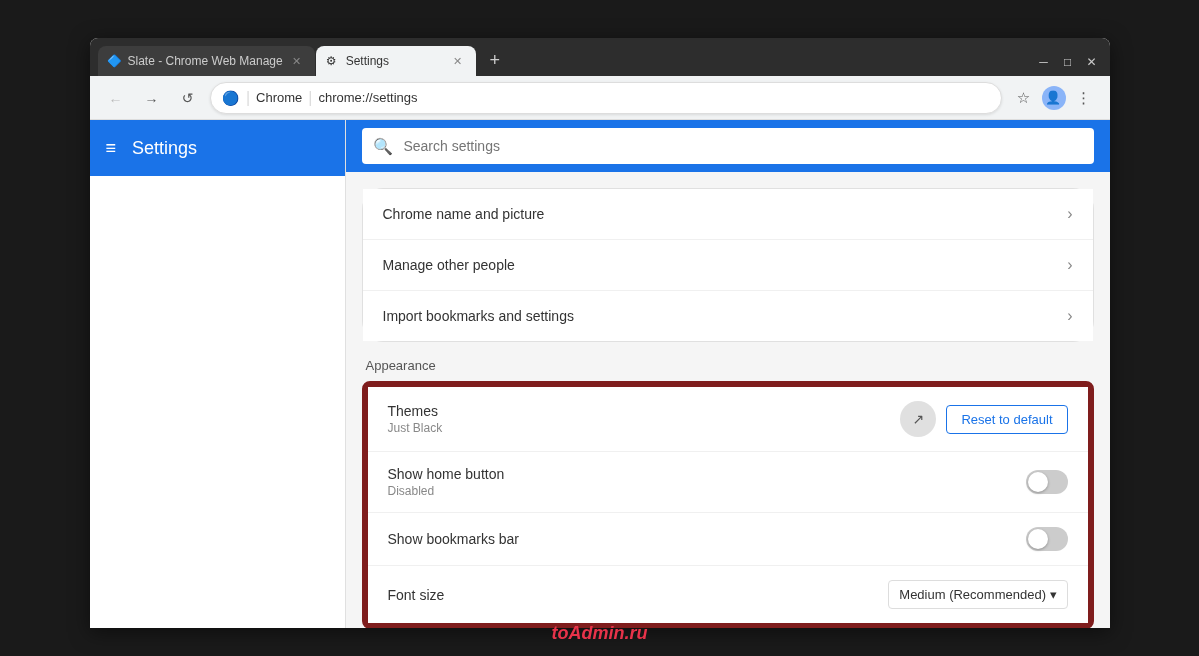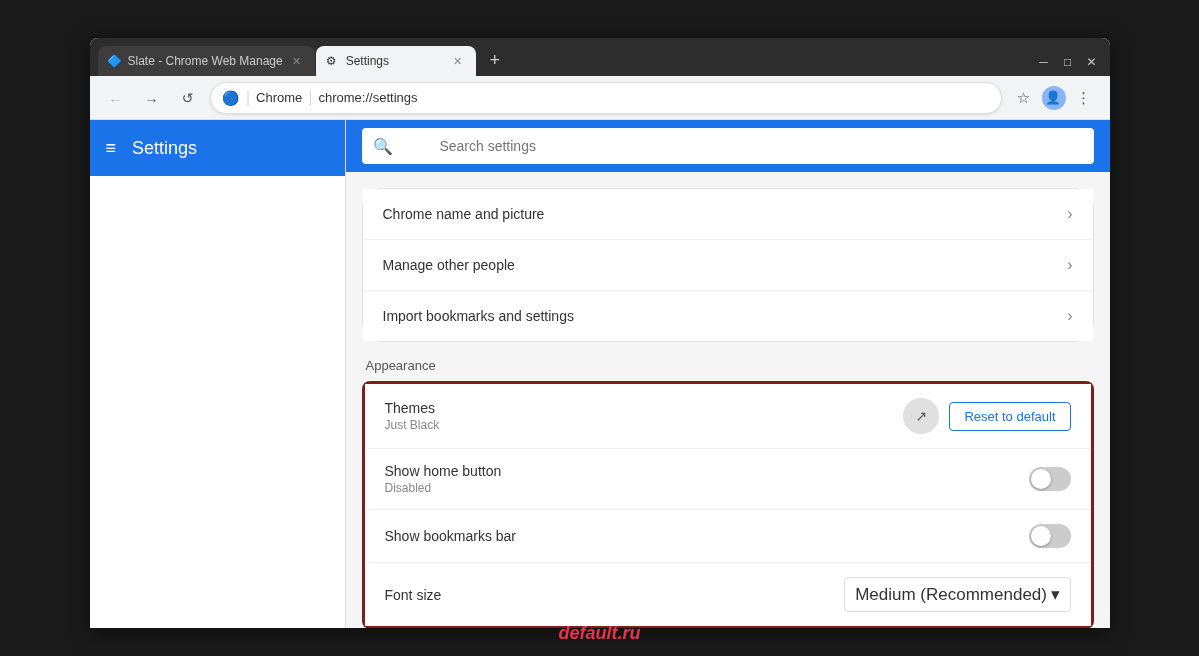--- a/index.html
+++ b/index.html
@@ -283,21 +283,20 @@
       font-size: 16px;
     }
 
     .search-input {
       border: none;
       outline: none;
       font-size: 14px;
       color: #555;
       width: 100%;
       background: transparent;
-      margin-left: 36px;
     }
 
     
     .settings-content {
       padding: 0;
     }
 
     
     .people-section {
       background: #fff;
@@ -335,21 +334,21 @@
       padding: 16px 20px 8px;
       font-size: 13px;
       color: #555;
       font-weight: 500;
       background: #f5f5f5;
     }
 
     
     .appearance-section {
       background: #fca5a5;
-      border: 3px solid #7f1d1d;
+      border: 6px solid #7f1d1d;
       border-radius: 8px;
       margin: 0;
     }
 
     .appearance-item {
       display: flex;
       align-items: center;
       padding: 14px 20px;
       border-bottom: 1px solid #f0f0f0;
       background: #fff;
@@ -431,21 +430,21 @@
 
     
     .font-size-select {
       display: flex;
       align-items: center;
       gap: 4px;
       border: 1px solid #ddd;
       border-radius: 4px;
       padding: 6px 10px;
       cursor: pointer;
-      font-size: 17px;
+      font-size: 13px;
       color: #333;
       background: #fff;
     }
 
     
     .content-area::-webkit-scrollbar {
       width: 8px;
     }
     .content-area::-webkit-scrollbar-track {
       background: #f5f5f5;
@@ -615,13 +614,13 @@
 
         </div>
 
       </div>
     </div>
 
   </div>
 
 </div>
 
-<div class="watermark">default.ru</div>
+<div class="watermark">toAdmin.ru</div>
 
 </body></html>

